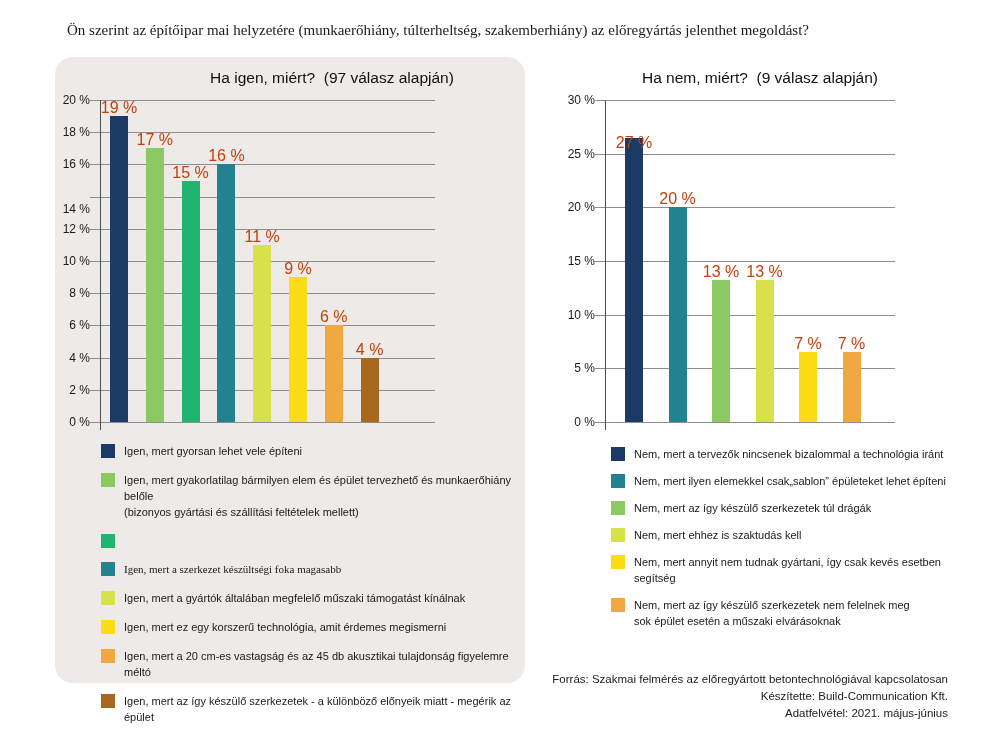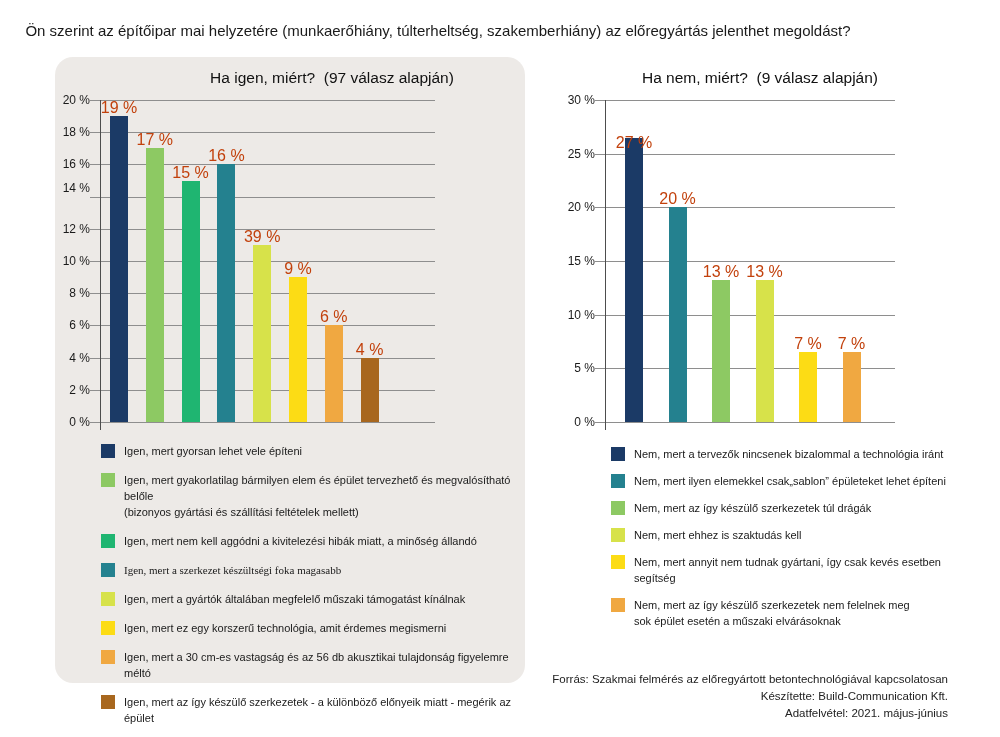--- a/index.html
+++ b/index.html
@@ -2,21 +2,21 @@
 <html><head>
 <meta charset="utf-8">
 <style>
   html,body{margin:0;padding:0;}
   body{
     width:1000px;height:737px;position:relative;background:#ffffff;
     font-family:"Liberation Sans",sans-serif;color:#1a1a1a;overflow:hidden;
   }
   .page-title{
     position:absolute;top:22px;left:0;width:876px;text-align:center;
-    font-size:15px;color:#1a1a1a;
+    font-size:15px;color:#1a1a1a;font-family:Liberation Serif, serif;
   }
   .panel{
     position:absolute;left:55px;top:57px;width:470px;height:626px;
     background:#edeae7;border-radius:18px;
   }
   .chart{position:absolute;}
   #chart-0{left:55px;top:57px;width:470px;height:626px;}
   #chart-1{left:560px;top:57px;width:440px;height:626px;}
   .chart-title{
     position:absolute;top:12px;left:0;width:400px;text-align:center;
@@ -60,74 +60,73 @@
       <div class="tick-label" style="left: -3px; top: 293.6px;">4 %</div>
       <div class="gridline" style="left: 35px; top: 268.4px; width: 345px; background: rgb(142, 142, 142);"></div>
       <div class="tick-label" style="left: -3px; top: 261.4px;">6 %</div>
       <div class="gridline" style="left: 35px; top: 236.2px; width: 345px; background: rgb(142, 142, 142);"></div>
       <div class="tick-label" style="left: -3px; top: 229.2px;">8 %</div>
       <div class="gridline" style="left: 35px; top: 204px; width: 345px; background: rgb(142, 142, 142);"></div>
       <div class="tick-label" style="left: -3px; top: 197px;">10 %</div>
       <div class="gridline" style="left: 35px; top: 171.8px; width: 345px; background: rgb(142, 142, 142);"></div>
       <div class="tick-label" style="left: -3px; top: 164.8px;">12 %</div>
       <div class="gridline" style="left: 35px; top: 139.6px; width: 345px; background: rgb(142, 142, 142);"></div>
-      <div class="tick-label" style="left: -3px; top: 124px;">14 %</div>
+      <div class="tick-label" style="left: -3px; top: 145px;">14 %</div>
       <div class="gridline" style="left: 35px; top: 107.4px; width: 345px; background: rgb(142, 142, 142);"></div>
       <div class="tick-label" style="left: -3px; top: 100.4px;">16 %</div>
       <div class="gridline" style="left: 35px; top: 75.2px; width: 345px; background: rgb(142, 142, 142);"></div>
       <div class="tick-label" style="left: -3px; top: 68.2px;">18 %</div>
       <div class="gridline" style="left: 35px; top: 43px; width: 345px; background: rgb(142, 142, 142);"></div>
       <div class="tick-label" style="left: -3px; top: 36px;">20 %</div>
       <div class="axis-line" style="left: 45px; top: 43px; height: 330px; background: rgb(77, 77, 77);"></div>
       <div class="bar" style="left: 55px; width: 18px; top: 59.1px; height: 305.9px; background: rgb(27, 58, 102);"></div>
       <div class="bar-label" style="left: 42px; top: 42.1px;">19 %</div>
       <div class="bar" style="left: 90.8px; width: 18px; top: 91.3px; height: 273.7px; background: rgb(141, 201, 99);"></div>
       <div class="bar-label" style="left: 77.8px; top: 74.3px;">17 %</div>
       <div class="bar" style="left: 126.6px; width: 18px; top: 123.5px; height: 241.5px; background: rgb(31, 181, 113);"></div>
       <div class="bar-label" style="left: 113.6px; top: 106.5px;">15 %</div>
       <div class="bar" style="left: 162.4px; width: 18px; top: 107.4px; height: 257.6px; background: rgb(36, 129, 143);"></div>
       <div class="bar-label" style="left: 149.4px; top: 90.4px;">16 %</div>
       <div class="bar" style="left: 198.2px; width: 18px; top: 187.9px; height: 177.1px; background: rgb(215, 226, 74);"></div>
-      <div class="bar-label" style="left: 185.2px; top: 170.9px;">39 %</div>
+      <div class="bar-label" style="left: 185.2px; top: 170.9px;">11 %</div>
       <div class="bar" style="left: 234px; width: 18px; top: 220.1px; height: 144.9px; background: rgb(252, 220, 21);"></div>
       <div class="bar-label" style="left: 221px; top: 203.1px;">9 %</div>
       <div class="bar" style="left: 269.8px; width: 18px; top: 268.4px; height: 96.6px; background: rgb(240, 168, 65);"></div>
       <div class="bar-label" style="left: 256.8px; top: 251.4px;">6 %</div>
       <div class="bar" style="left: 305.6px; width: 18px; top: 300.6px; height: 64.4px; background: rgb(168, 103, 30);"></div>
       <div class="bar-label" style="left: 292.6px; top: 283.6px;">4 %</div>
     </div>
   <div class="legend" style="left: 10px; top: 386px; width: 458px;">
       <div class="legend-item" style="margin-bottom: 13px;">
         <span class="swatch" style="background: rgb(27, 58, 102);"></span>
         <span class="legend-text">Igen, mert gyorsan lehet vele építeni</span>
       </div>
       <div class="legend-item" style="margin-bottom: 13px;">
         <span class="swatch" style="background: rgb(141, 201, 99);"></span>
-        <span class="legend-text">Igen, mert gyakorlatilag bármilyen elem és épület tervezhető és megvalósítható belőle
+        <span class="legend-text">Igen, mert gyakorlatilag bármilyen elem és épület tervezhető és munkaerőhiány belőle
 (bizonyos gyártási és szállítási feltételek mellett)</span>
       </div>
       <div class="legend-item" style="margin-bottom: 13px;">
         <span class="swatch" style="background: rgb(31, 181, 113);"></span>
-        <span class="legend-text">Igen, mert nem kell aggódni a kivitelezési hibák miatt, a minőség állandó</span>
       </div>
       <div class="legend-item" style="margin-bottom: 13px; font-family: Liberation Serif, serif;">
         <span class="swatch" style="background: rgb(36, 129, 143);"></span>
         <span class="legend-text">Igen, mert a szerkezet készültségi foka magasabb</span>
       </div>
       <div class="legend-item" style="margin-bottom: 13px;">
         <span class="swatch" style="background: rgb(215, 226, 74);"></span>
         <span class="legend-text">Igen, mert a gyártók általában megfelelő műszaki támogatást kínálnak</span>
       </div>
       <div class="legend-item" style="margin-bottom: 13px;">
         <span class="swatch" style="background: rgb(252, 220, 21);"></span>
         <span class="legend-text">Igen, mert ez egy korszerű technológia, amit érdemes megismerni</span>
       </div>
       <div class="legend-item" style="margin-bottom: 13px;">
         <span class="swatch" style="background: rgb(240, 168, 65);"></span>
-        <span class="legend-text">Igen, mert a 30 cm-es vastagság és az 56 db akusztikai tulajdonság figyelemre méltó</span>
+        <span class="legend-text">Igen, mert a 20 cm-es vastagság és az 45 db akusztikai tulajdonság figyelemre méltó</span>
       </div>
       <div class="legend-item" style="margin-bottom: 13px;">
         <span class="swatch" style="background: rgb(168, 103, 30);"></span>
         <span class="legend-text">Igen, mert az így készülő szerkezetek - a különböző előnyeik miatt - megérik az épület</span>
       </div>
     </div>
 </div>
 
 <div class="chart" id="chart-1">
   <div class="chart-title">Ha nem, miért?  (9 válasz alapján)</div>

